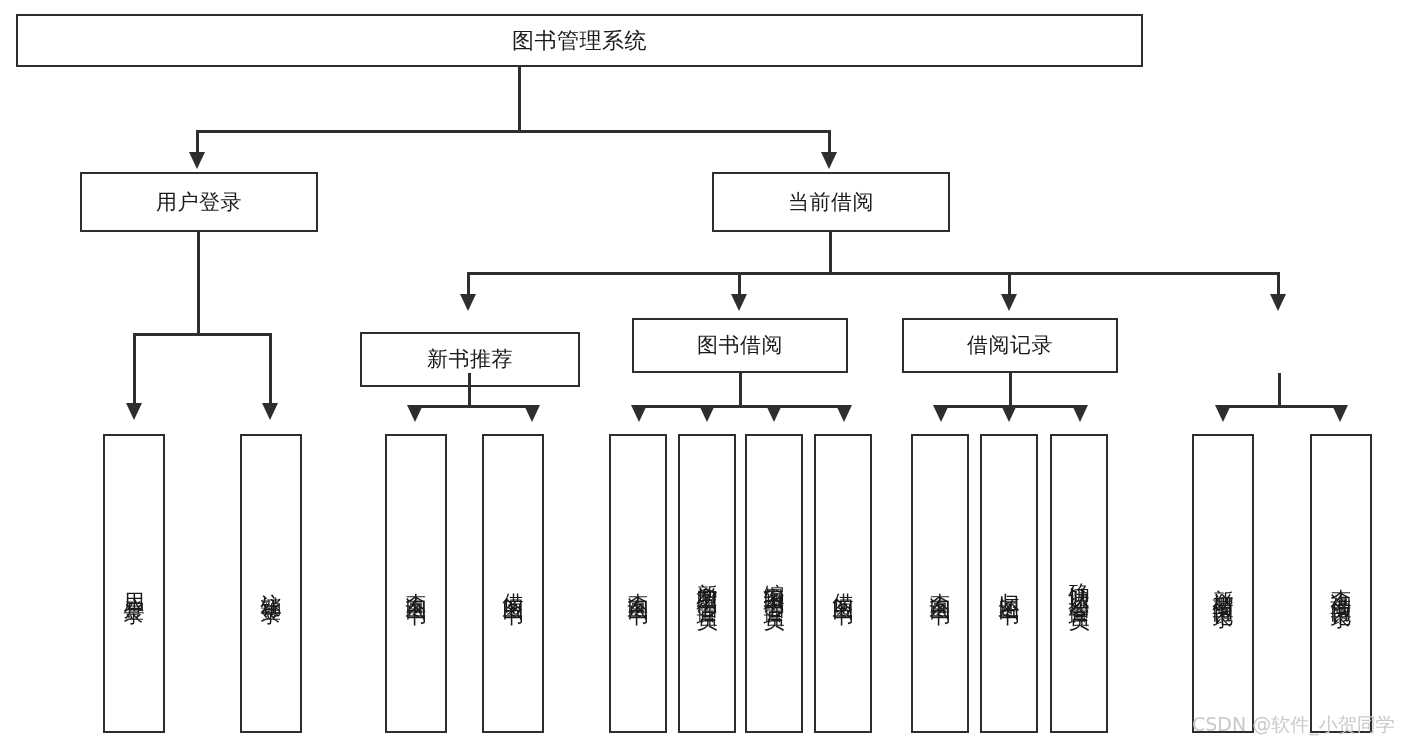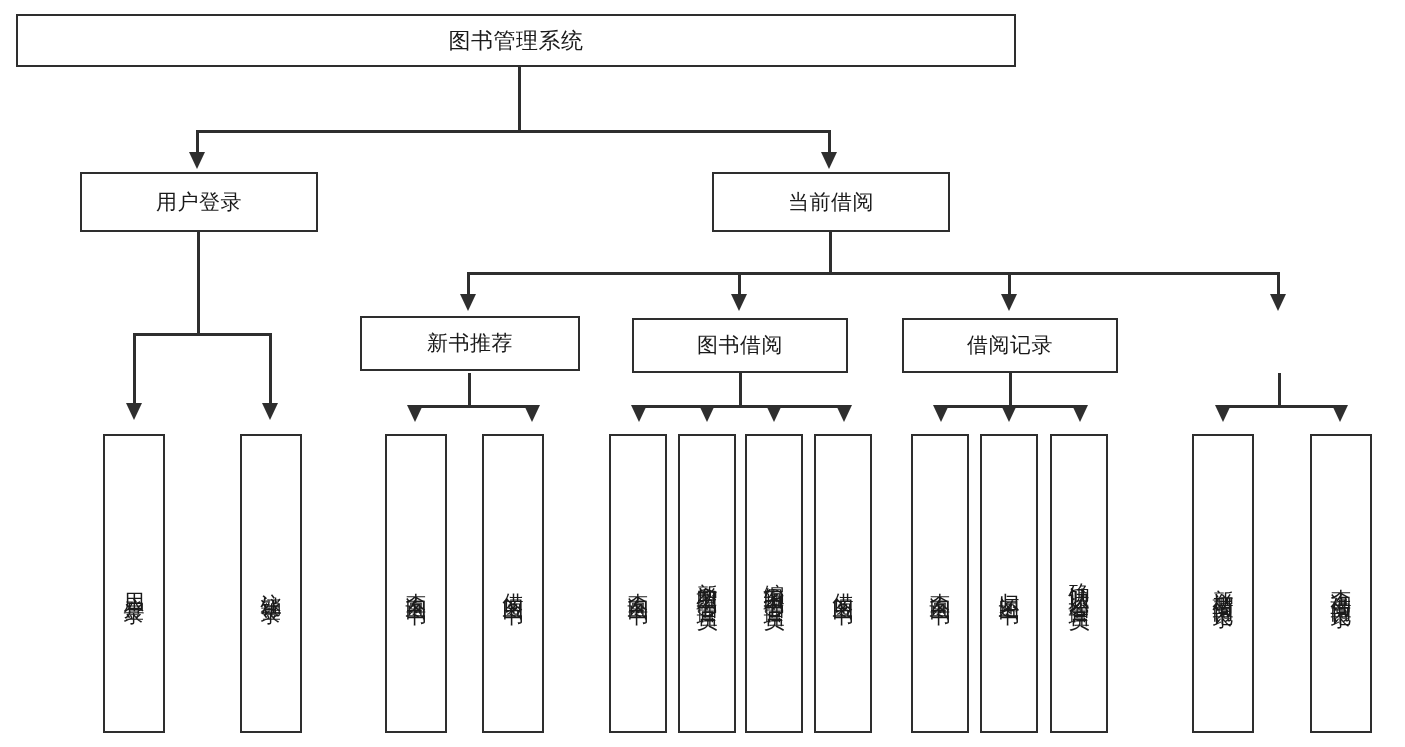--- a/index.html
+++ b/index.html
@@ -79,21 +79,21 @@
     font-size: 19px;
     white-space: nowrap;
     user-select: none;
   }
 </style>
 </head>
 <body>
 
 <div id="canvas">
 
-  <div class="node root horiz" style="left:16px; top:14px; width:1000px; height:53px;">
+  <div class="node root horiz" style="left:16px; top:14px; width:1127px; height:53px;">
     <span class="label">图书管理系统</span>
   </div>
 
   <div class="line vline" style="left:518px; top:67px; width:3px; height:65px;"></div>
 
   <div class="line hline" style="left:196px; top:130px; width:635px; height:3px;"></div>
 
   <div class="line vline" style="left:196px; top:130px; width:3px; height:24px;"></div>
   <div class="arrow" style="left:189px; top:152px;"></div>
   <div class="line vline" style="left:828px; top:130px; width:3px; height:24px;"></div>
@@ -118,21 +118,21 @@
 
   <div class="line vline" style="left:467px; top:272px; width:3px; height:24px;"></div>
   <div class="arrow" style="left:460px; top:294px;"></div>
   <div class="line vline" style="left:738px; top:272px; width:3px; height:24px;"></div>
   <div class="arrow" style="left:731px; top:294px;"></div>
   <div class="line vline" style="left:1008px; top:272px; width:3px; height:24px;"></div>
   <div class="arrow" style="left:1001px; top:294px;"></div>
   <div class="line vline" style="left:1277px; top:272px; width:3px; height:24px;"></div>
   <div class="arrow" style="left:1270px; top:294px;"></div>
 
-  <div class="node horiz" style="left:360px; top:316px; width:220px; height:55px;">
+  <div class="node horiz" style="left:360px; top:332px; width:220px; height:55px;">
     <span class="label">新书推荐</span>
   </div>
   <div class="node horiz" style="left:632px; top:318px; width:216px; height:55px;">
     <span class="label">图书借阅</span>
   </div>
   <div class="node horiz" style="left:902px; top:318px; width:216px; height:55px;">
     <span class="label">借阅记录</span>
   </div>
 
   <div class="line vline" style="left:468px; top:373px; width:3px; height:34px;"></div>
@@ -195,14 +195,15 @@
     <span class="label">确认归还（管理员）</span>
   </div>
 
   <div class="node vert" style="left:1192px; top:434px; width:62px; height:299px;">
     <span class="label">新增借阅记录</span>
   </div>
   <div class="node vert" style="left:1310px; top:434px; width:62px; height:299px;">
     <span class="label">查询借阅记录</span>
   </div>
 
+  <div class="watermark" style="left:1192px; top:712px;">CSDN @软件_小贺同学</div>
 
 </div>
 
 </body></html>

